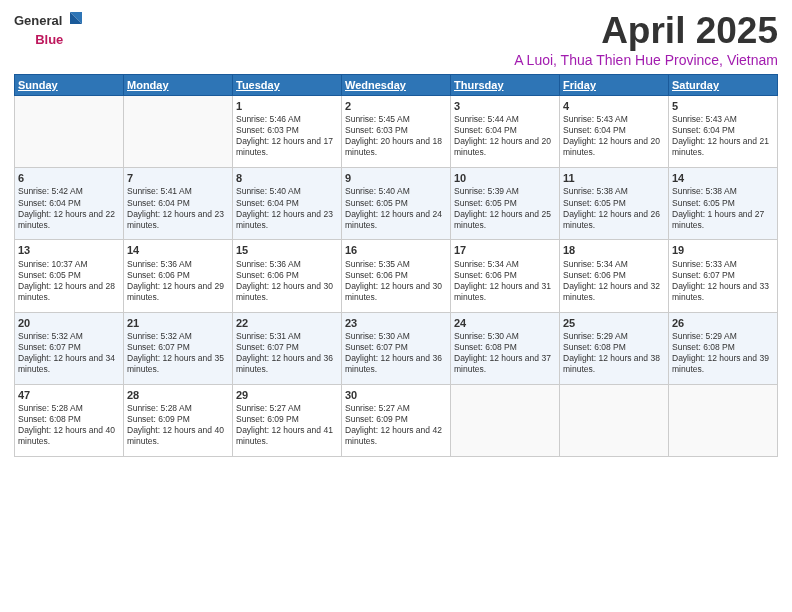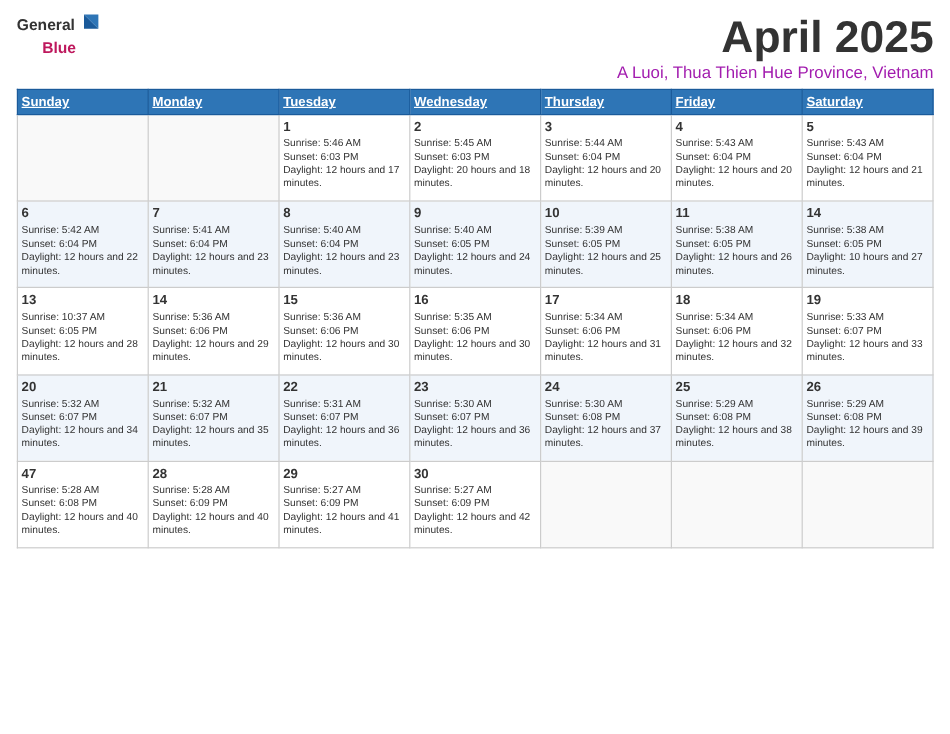--- a/index.html
+++ b/index.html
@@ -135,21 +135,21 @@
           <td><span class="day-num">4</span><span>Sunrise: 5:43 AM</span><br><span>Sunset: 6:04 PM</span><br><span>Daylight: 12 hours and 20 minutes.</span></td>
           <td><span class="day-num">5</span><span>Sunrise: 5:43 AM</span><br><span>Sunset: 6:04 PM</span><br><span>Daylight: 12 hours and 21 minutes.</span></td>
         </tr>
         <tr class="row-bg-alt">
           <td><span class="day-num">6</span><span>Sunrise: 5:42 AM</span><br><span>Sunset: 6:04 PM</span><br><span>Daylight: 12 hours and 22 minutes.</span></td>
           <td><span class="day-num">7</span><span>Sunrise: 5:41 AM</span><br><span>Sunset: 6:04 PM</span><br><span>Daylight: 12 hours and 23 minutes.</span></td>
           <td><span class="day-num">8</span><span>Sunrise: 5:40 AM</span><br><span>Sunset: 6:04 PM</span><br><span>Daylight: 12 hours and 23 minutes.</span></td>
           <td><span class="day-num">9</span><span>Sunrise: 5:40 AM</span><br><span>Sunset: 6:05 PM</span><br><span>Daylight: 12 hours and 24 minutes.</span></td>
           <td><span class="day-num">10</span><span>Sunrise: 5:39 AM</span><br><span>Sunset: 6:05 PM</span><br><span>Daylight: 12 hours and 25 minutes.</span></td>
           <td><span class="day-num">11</span><span>Sunrise: 5:38 AM</span><br><span>Sunset: 6:05 PM</span><br><span>Daylight: 12 hours and 26 minutes.</span></td>
-          <td><span class="day-num">14</span><span>Sunrise: 5:38 AM</span><br><span>Sunset: 6:05 PM</span><br><span>Daylight: 10 hours and 27 minutes.</span></td>
+          <td><span class="day-num">14</span><span>Sunrise: 5:38 AM</span><br><span>Sunset: 6:05 PM</span><br><span>Daylight: 1 hours and 27 minutes.</span></td>
         </tr>
         <tr>
           <td><span class="day-num">13</span><span>Sunrise: 10:37 AM</span><br><span>Sunset: 6:05 PM</span><br><span>Daylight: 12 hours and 28 minutes.</span></td>
           <td><span class="day-num">14</span><span>Sunrise: 5:36 AM</span><br><span>Sunset: 6:06 PM</span><br><span>Daylight: 12 hours and 29 minutes.</span></td>
           <td><span class="day-num">15</span><span>Sunrise: 5:36 AM</span><br><span>Sunset: 6:06 PM</span><br><span>Daylight: 12 hours and 30 minutes.</span></td>
           <td><span class="day-num">16</span><span>Sunrise: 5:35 AM</span><br><span>Sunset: 6:06 PM</span><br><span>Daylight: 12 hours and 30 minutes.</span></td>
           <td><span class="day-num">17</span><span>Sunrise: 5:34 AM</span><br><span>Sunset: 6:06 PM</span><br><span>Daylight: 12 hours and 31 minutes.</span></td>
           <td><span class="day-num">18</span><span>Sunrise: 5:34 AM</span><br><span>Sunset: 6:06 PM</span><br><span>Daylight: 12 hours and 32 minutes.</span></td>
           <td><span class="day-num">19</span><span>Sunrise: 5:33 AM</span><br><span>Sunset: 6:07 PM</span><br><span>Daylight: 12 hours and 33 minutes.</span></td>
         </tr>

